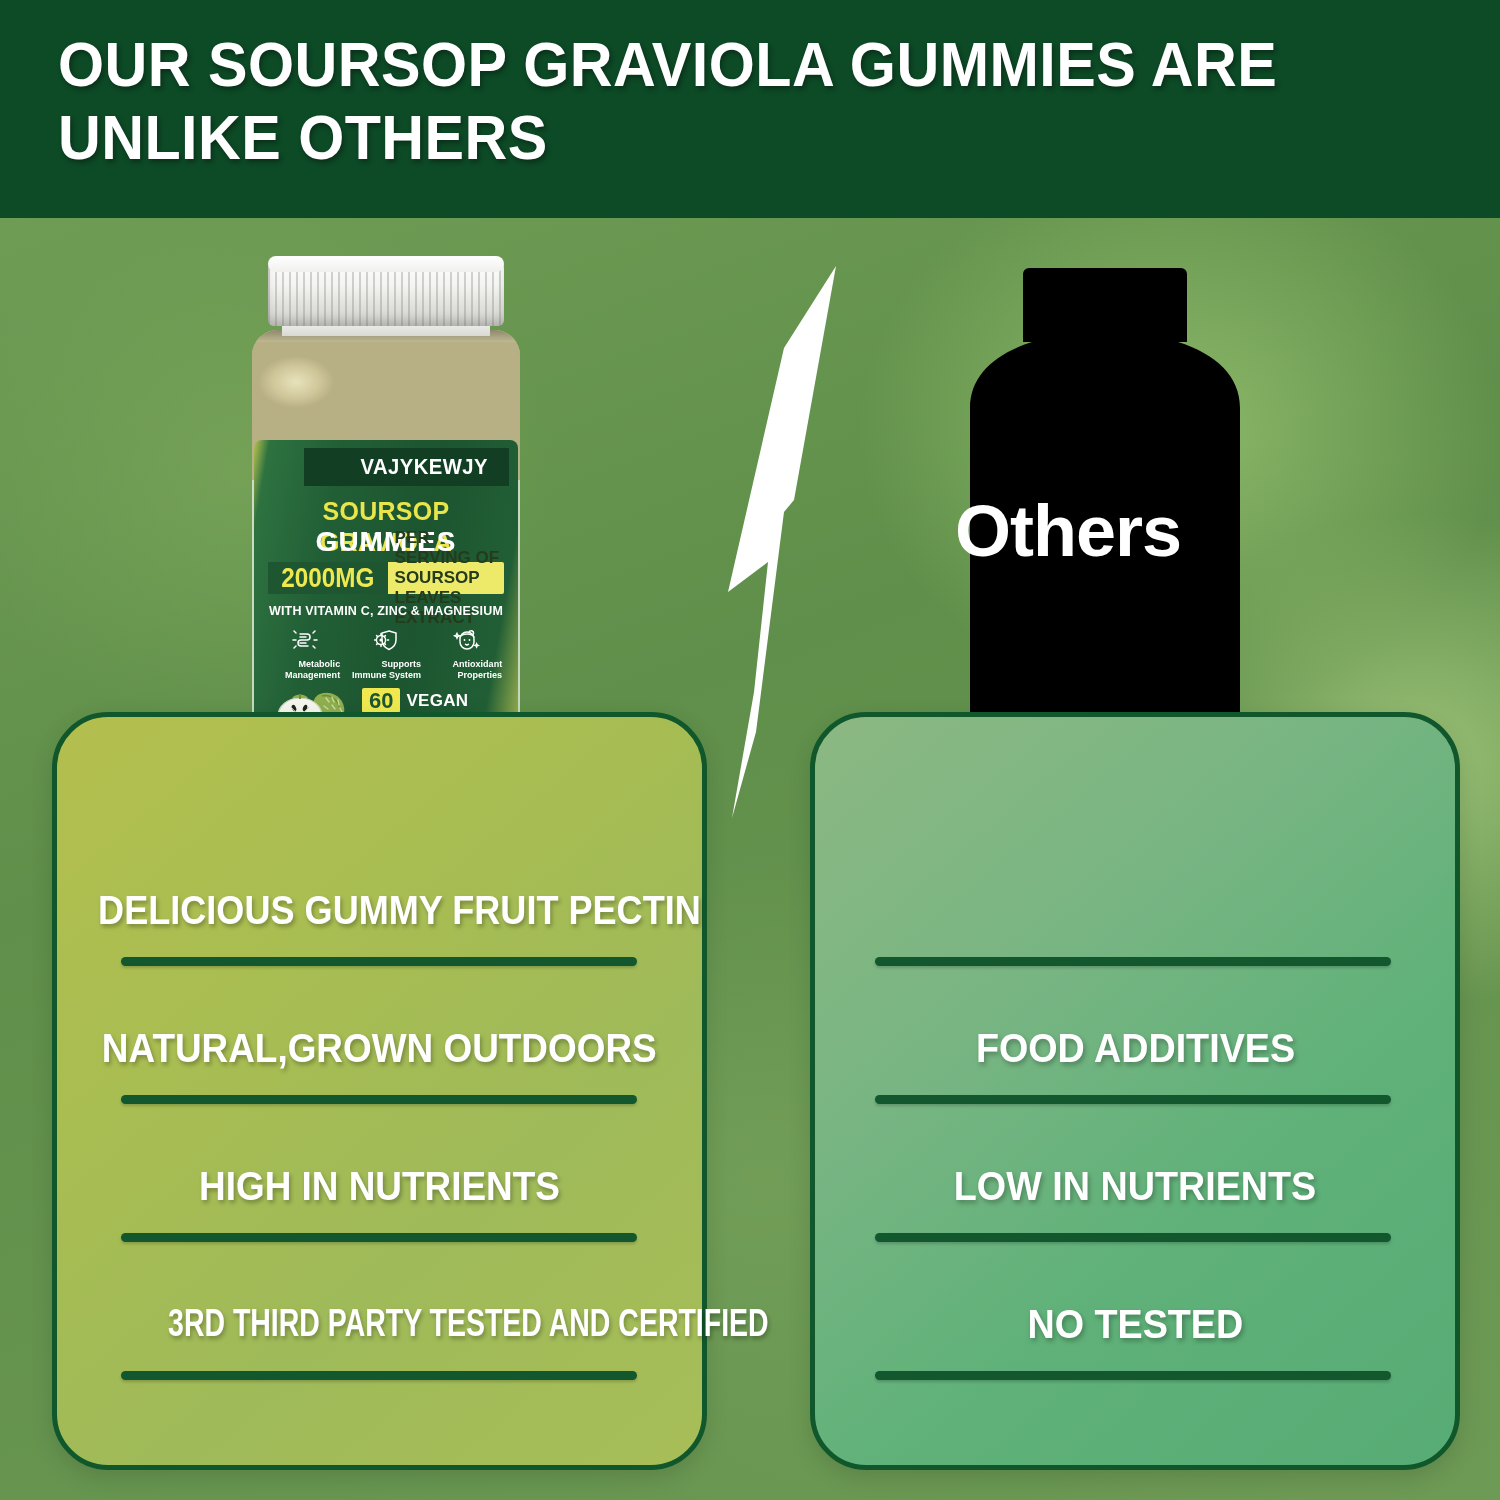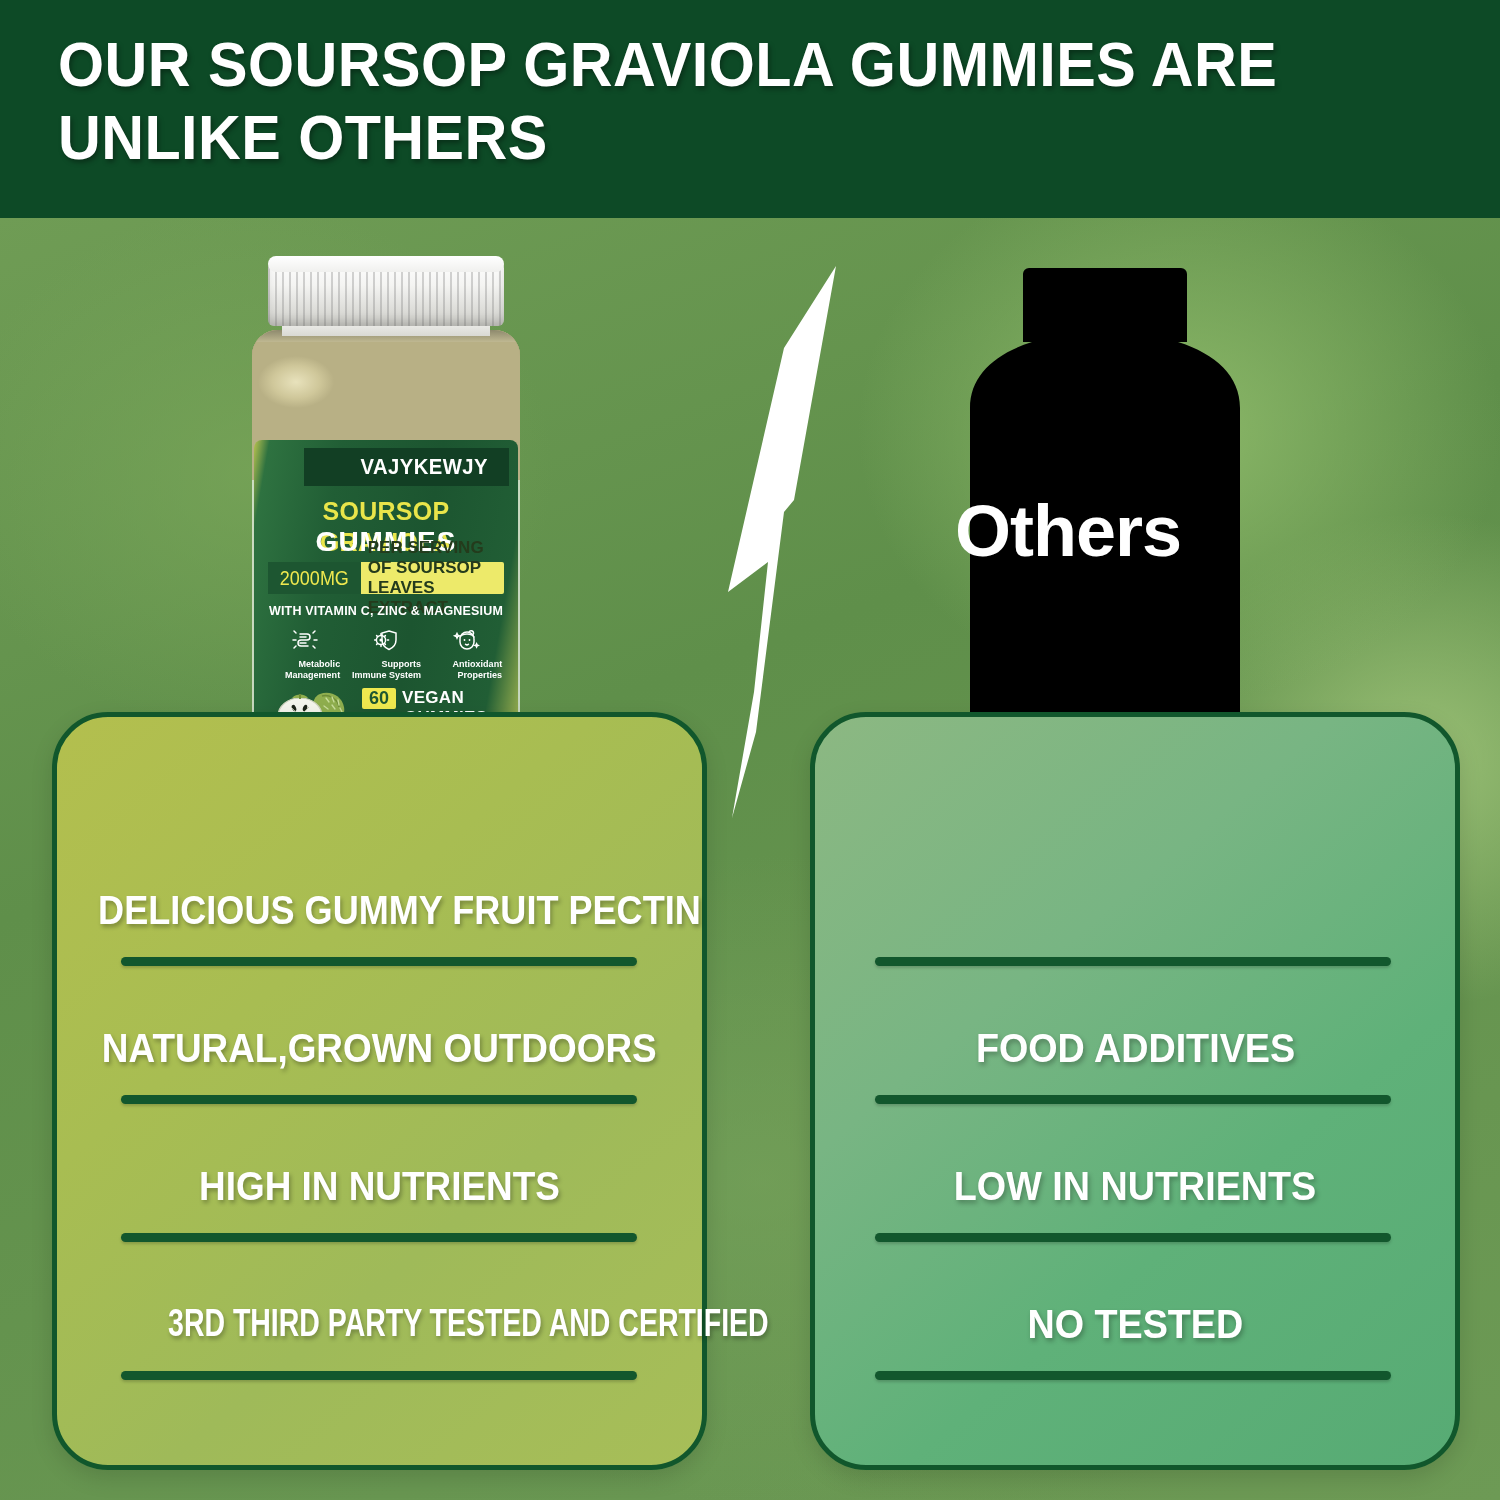--- a/index.html
+++ b/index.html
@@ -118,37 +118,37 @@
   .brandbar{position:absolute;left:50px;top:8px;width:170px;height:38px;
     background:#123f24;display:flex;align-items:center;justify-content:center;padding-left:35px;}
   .brandbar span{color:#fff;font-weight:bold;font-size:22px;letter-spacing:.5px;
     transform:scaleX(.92);}
   .l-title{position:absolute;left:0;top:56px;width:264px;text-align:center;
     color:#e9e54a;font-weight:bold;font-size:26px;letter-spacing:.3px;transform:scaleX(.96);}
   .l-sub{position:absolute;left:0;top:86px;width:264px;text-align:center;
     color:#fff;font-weight:bold;font-size:28px;letter-spacing:1px;}
   .mg-row{position:absolute;left:14px;top:122px;width:236px;height:32px;
     background:#edea6a;border-radius:2px;display:flex;align-items:stretch;}
-  .mg-badge{background:#1d5631;color:#efe94f;font-weight:normal;font-size:20px;
+  .mg-badge{background:#1d5631;color:#efe94f;font-weight:bold;font-size:27px;
     display:flex;align-items:center;justify-content:center;padding:0 8px;transform:none;text-align:right;}
   .mg-badge span{transform:scaleX(.9);display:inline-block;}
   .mg-desc{flex:1;color:#243b1c;font-weight:bold;font-size:17px;line-height:1.18;
     display:flex;align-items:center;padding-left:7px;}
   .l-with{position:absolute;left:0;top:163px;width:264px;text-align:center;
     color:#fff;font-weight:bold;font-size:13px;letter-spacing:.2px;transform:scaleX(.96);}
   .icons{position:absolute;left:10px;top:186px;width:244px;height:72px;
     display:flex;justify-content:space-around;}
   .ico{width:74px;text-align:right;}
   .ico svg{display:block;margin:0 auto;}
   .ico-cap{color:#fff;font-size:9.5px;font-weight:bold;line-height:1.14;margin-top:3px;
     transform:scaleX(.95);}
   .fruit{position:absolute;left:18px;top:246px;width:84px;height:52px;}
   .cnt{position:absolute;left:108px;top:248px;width:150px;}
   .cnt-row{display:flex;align-items:center;}
-  .cnt-num{background:#efe94f;color:#1d5631;font-weight:bold;font-size:18px;
+  .cnt-num{background:#efe94f;color:#1d5631;font-weight:bold;font-size:22px;
     padding:0 7px;border-radius:2px;line-height:1.15;}
   .cnt-vegan{color:#fff;font-weight:bold;font-size:17px;margin-left:6px;letter-spacing:.3px;}
   .cnt-gum{color:#fff;font-weight:bold;font-size:17px;letter-spacing:.3px;margin-top:-1px;}
   .cnt-diet{color:#fff;font-weight:bold;font-size:12.5px;letter-spacing:.2px;margin-top:2px;
     margin-left:-22px;}
 </style>
 </head>
 <body>
 
 <div class="stage">

